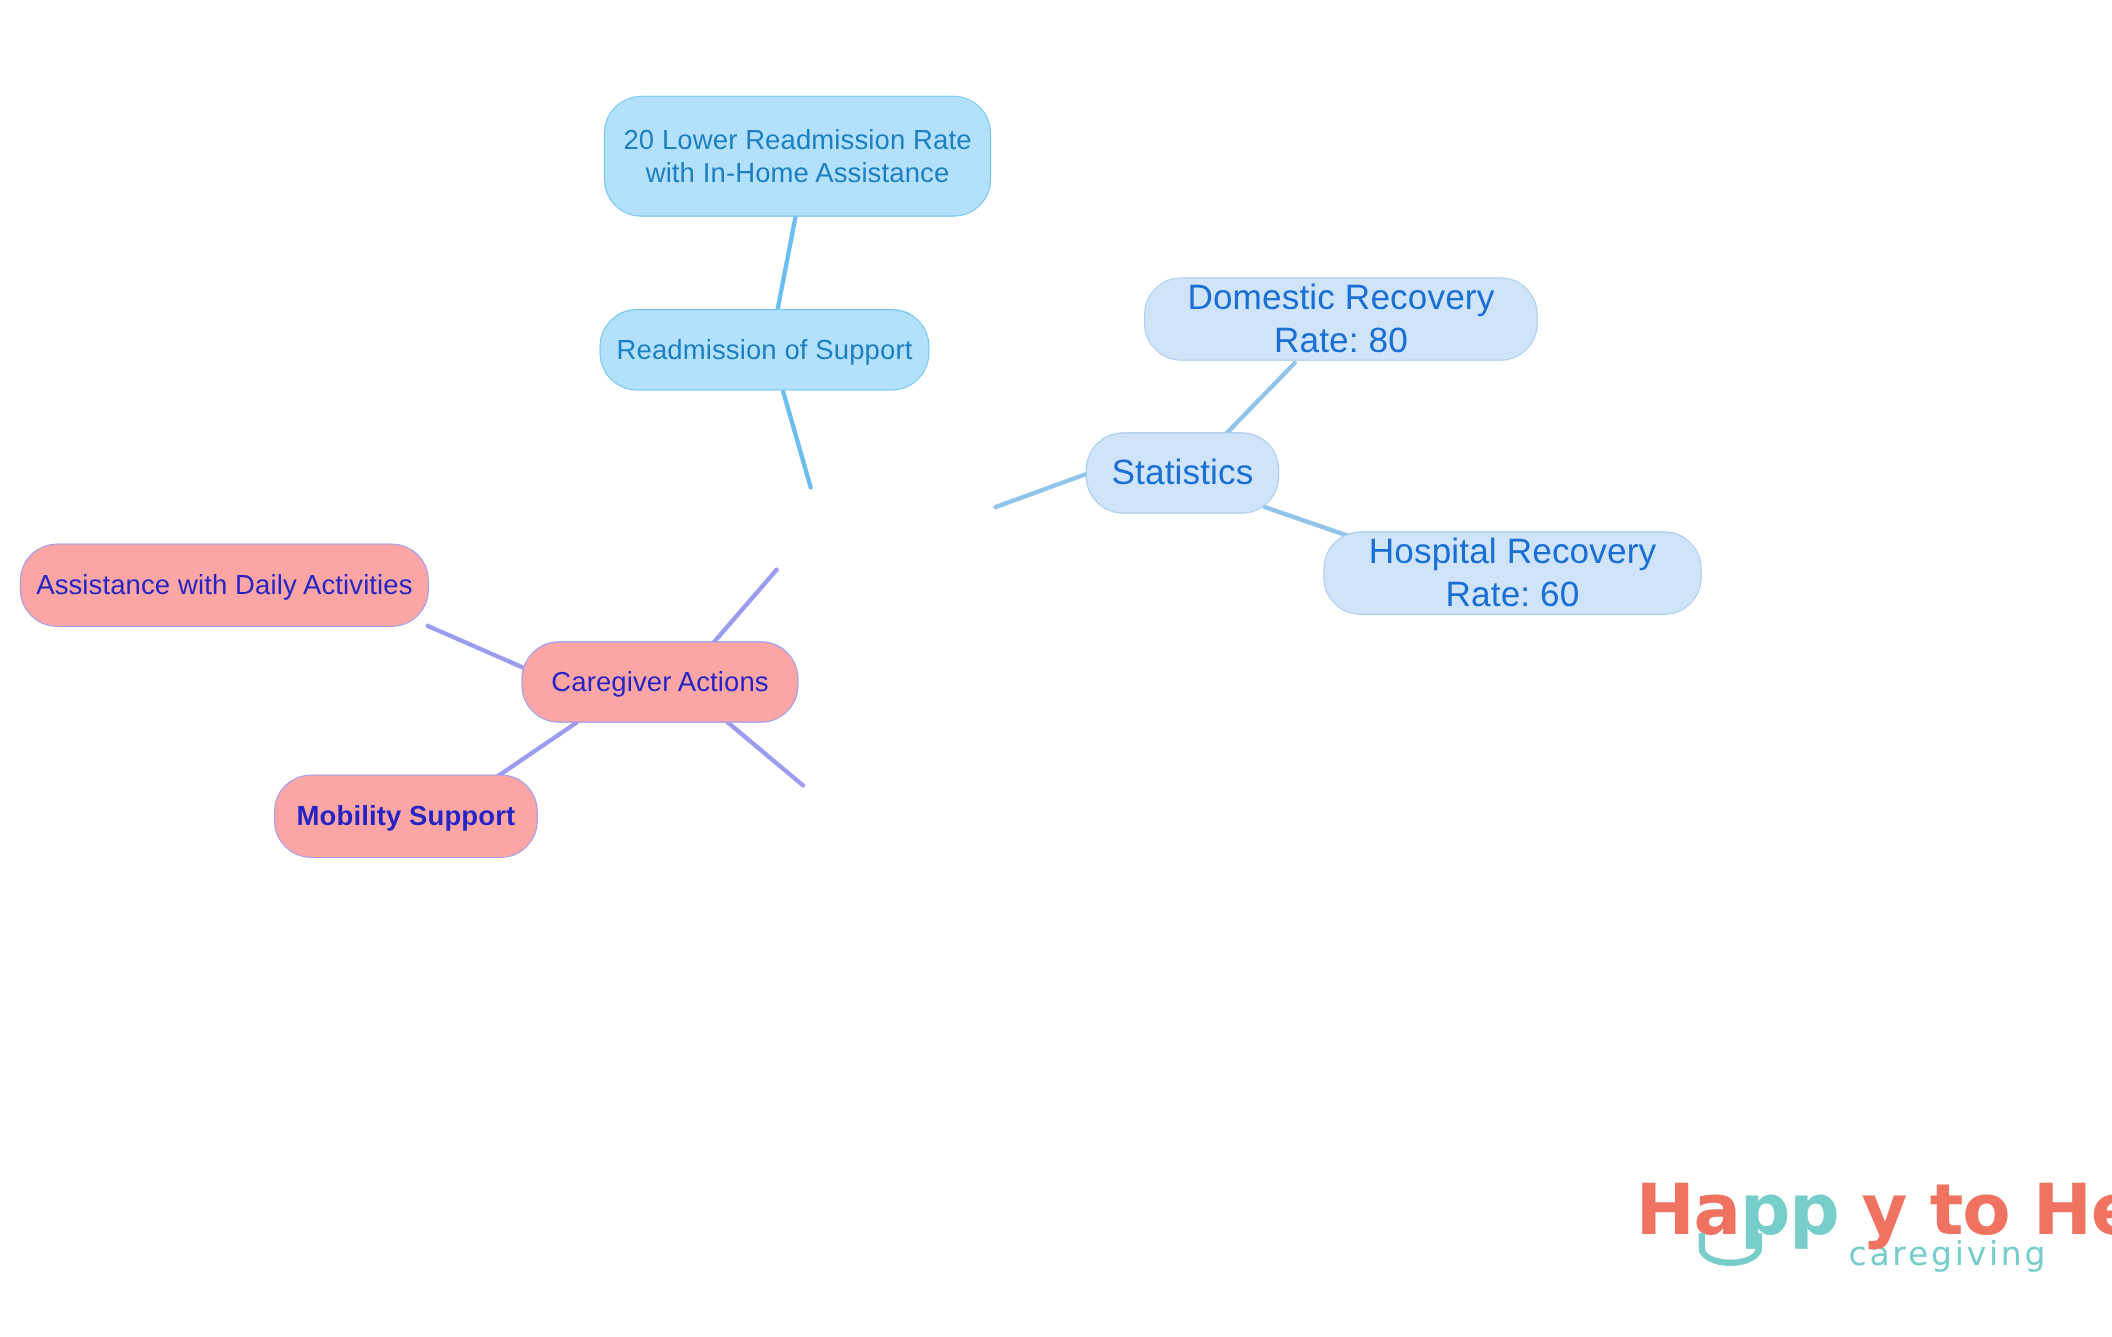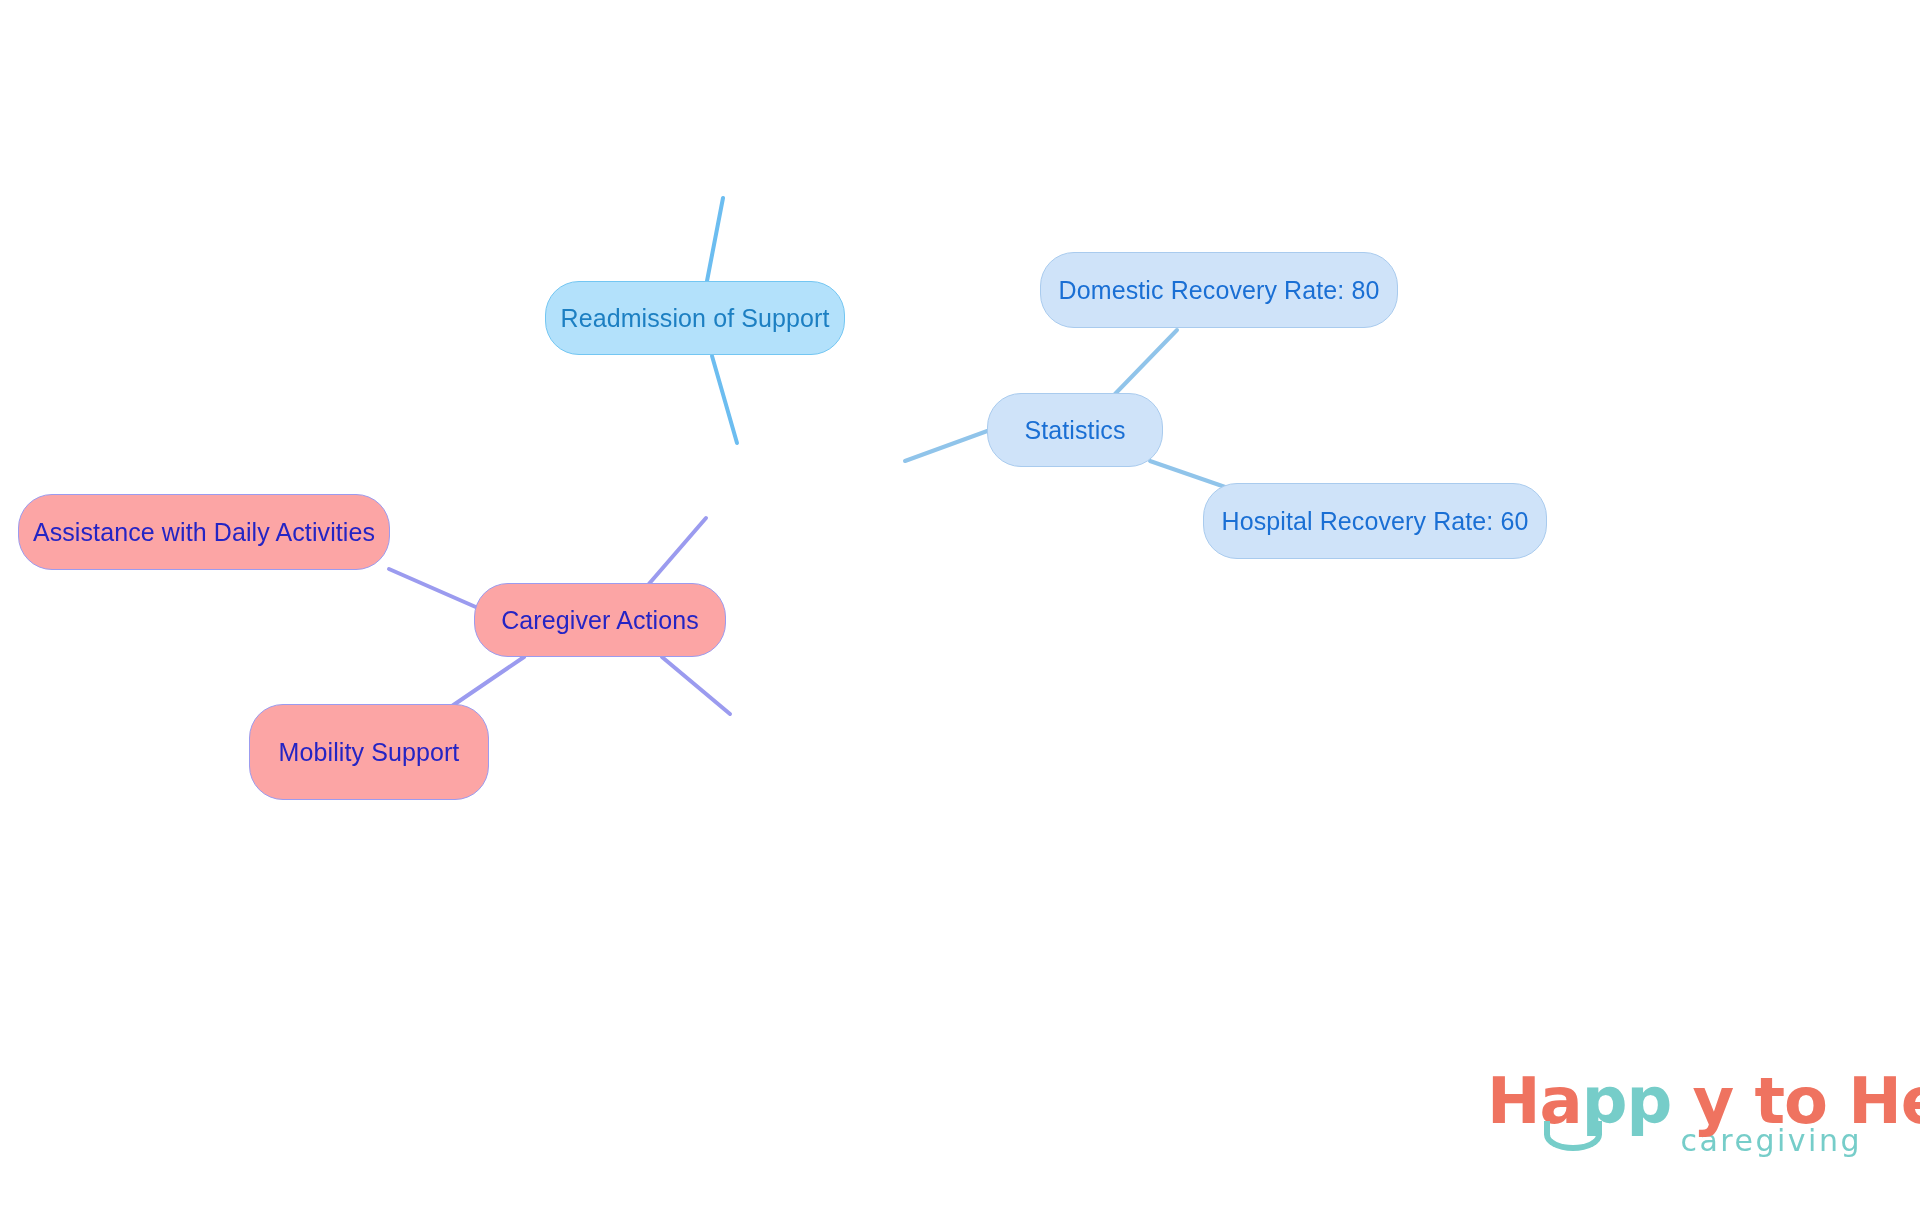--- a/index.html
+++ b/index.html
@@ -68,21 +68,21 @@
     border-color: #73c6f2;
     color: #1c7fc2;
     font-size: 25px;
   }
 
   
   .node--pale {
     background: #cfe3f9;
     border-color: #a9cbee;
     color: #1a6fd4;
-    font-size: 25px;
+    font-size: 32px;
   }
 
   
   .node--lavender {
     background: #fca5a5;
     border-color: #9b9bef;
     color: #2424c4;
     font-size: 25px;
   }
 
@@ -142,35 +142,37 @@
     <line x1="905" y1="461" x2="990" y2="430" stroke="#90c4ea" stroke-width="4" stroke-linecap="round"></line>
     <line x1="1115" y1="394" x2="1177" y2="330" stroke="#90c4ea" stroke-width="4" stroke-linecap="round"></line>
     <line x1="1150" y1="461" x2="1254" y2="497" stroke="#90c4ea" stroke-width="4" stroke-linecap="round"></line>
 
     <line x1="706" y1="518" x2="648" y2="585" stroke="#9b9bef" stroke-width="4" stroke-linecap="round"></line>
     <line x1="478" y1="608" x2="389" y2="569" stroke="#9b9bef" stroke-width="4" stroke-linecap="round"></line>
     <line x1="524" y1="657" x2="452" y2="706" stroke="#9b9bef" stroke-width="4" stroke-linecap="round"></line>
     <line x1="662" y1="657" x2="730" y2="714" stroke="#9b9bef" stroke-width="4" stroke-linecap="round"></line>
   </svg>
 
+  <div class="node node--sky" style="left:549px; top:87px; width:352px; height:110px;">20 Lower Readmission Rate
+with In-Home Assistance</div>
 
   <div class="node node--sky" style="left:545px; top:281px; width:300px; height:74px;">Readmission of Support</div>
 
   <div class="node node--pale" style="left:1040px; top:252px; width:358px; height:76px;">Domestic Recovery Rate: 80</div>
 
   <div class="node node--pale" style="left:987px; top:393px; width:176px; height:74px;">Statistics</div>
 
   <div class="node node--pale" style="left:1203px; top:483px; width:344px; height:76px;">Hospital Recovery Rate: 60</div>
 
 
   <div class="node node--lavender" style="left:18px; top:494px; width:372px; height:76px;">Assistance with Daily Activities</div>
 
   <div class="node node--lavender" style="left:474px; top:583px; width:252px; height:74px;">Caregiver Actions</div>
 
-  <div class="node node--lavender" style="left:249px; top:704px; width:240px; height:96px;">Mobility Support</div>
+  <div class="node node--lavender" style="left:249px; top:704px; width:240px; height:76px;font-weight:bold;">Mobility Support</div>
 
 
   <div id="brand-logo">
     <div class="logo-wordmark">
       <span class="logo-coral">Ha</span><span class="logo-teal">pp</span><span class="logo-coral">y to Help</span>
       <span class="logo-smile"></span>
     </div>
     <div class="logo-sub">caregiving</div>
   </div>
 

